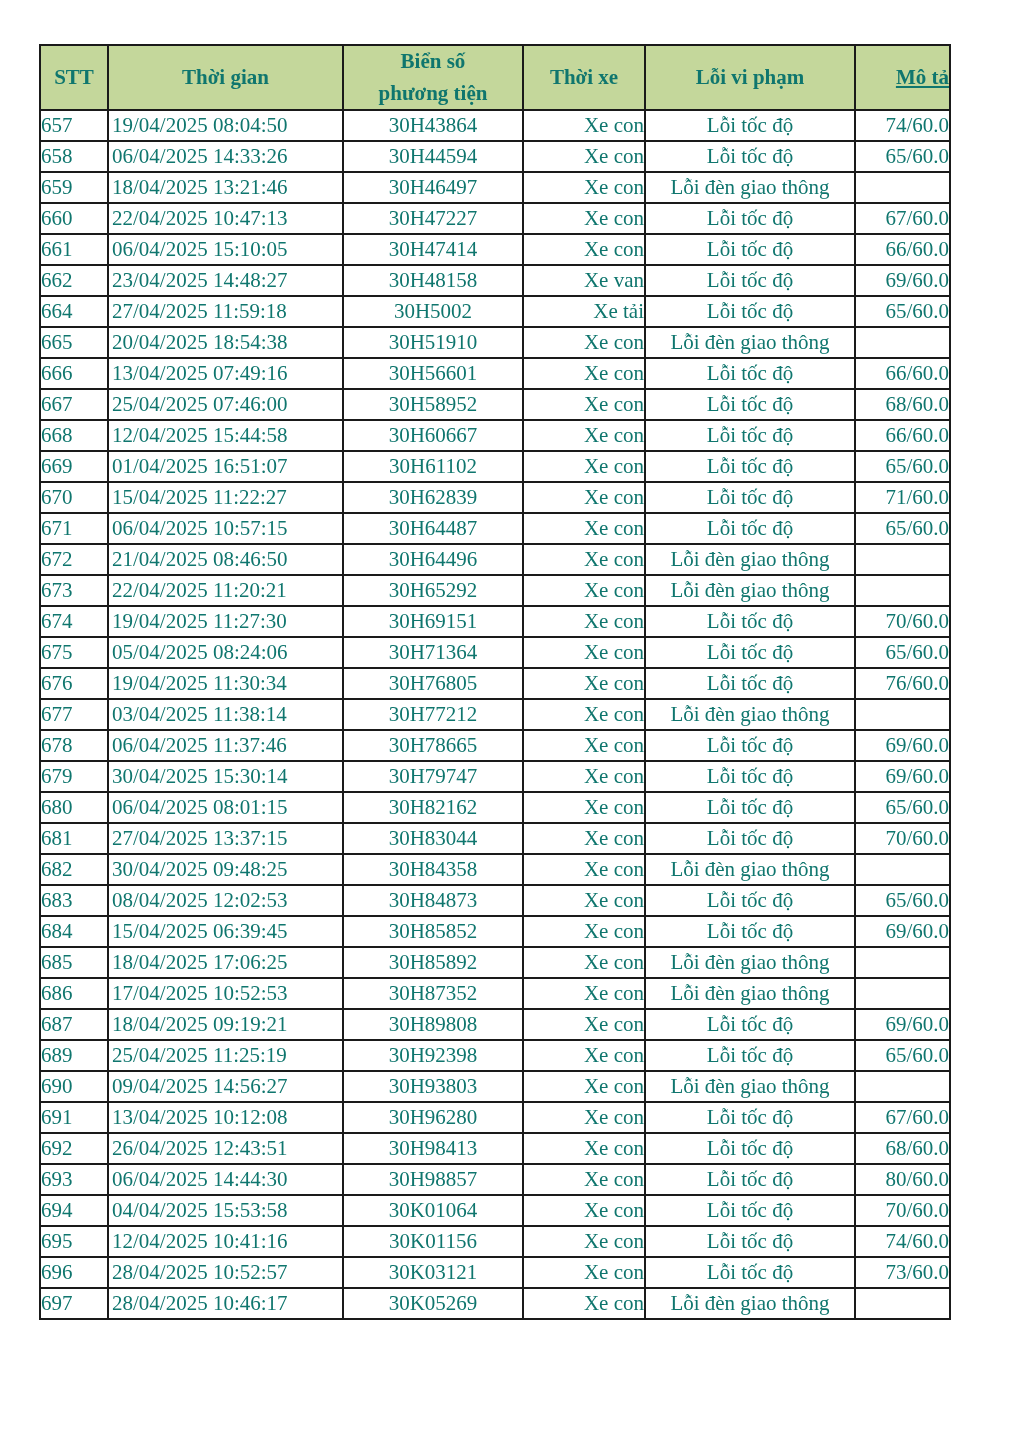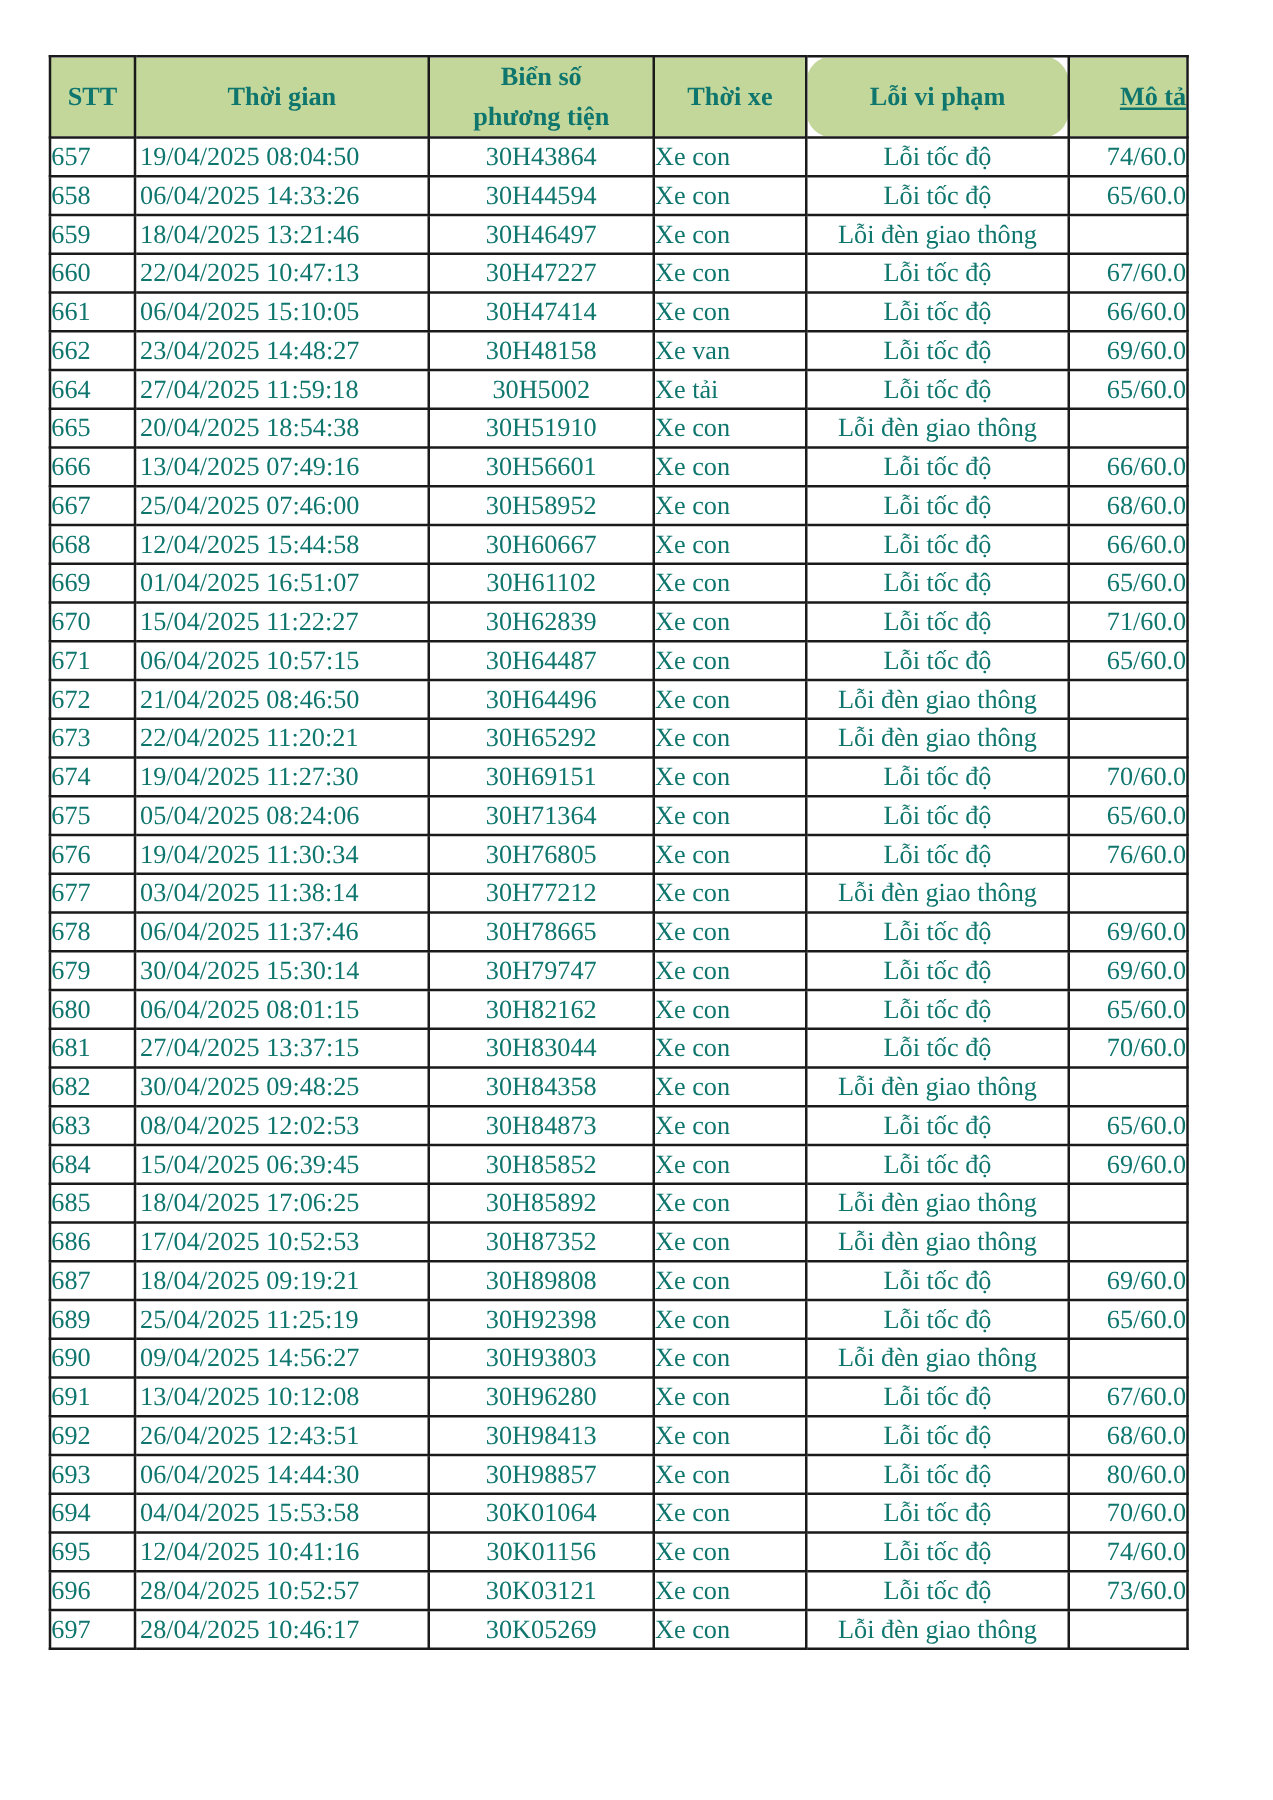--- a/index.html
+++ b/index.html
@@ -24,22 +24,22 @@
     font-weight: bold;
     height: 60px;
     text-align: center;
     vertical-align: middle;
     line-height: 1.5;
   }
   .sheet td { height: 29px; vertical-align: middle; }
   .c-stt { width: 66px; }
   .c-time { width: 230px; text-align: left; padding-left: 3px !important; margin-left: 28px; }
   .c-plate { width: 178px; text-align: center; }
-  .c-type { width: 120px; text-align: left; }
-  .c-err { width: 208px; text-align: center; border-radius: 21px; }
+  .c-type { width: 120px; text-align: right; }
+  .c-err { width: 208px; text-align: center; }
   .c-desc { width: 91px; text-align: right; padding-left: 2px !important; }
 </style>
 </head>
 <body>
 
 <table class="sheet">
   <thead>
     <tr>
       <th class="c-stt">STT</th>
       <th class="c-time" style="text-align:center;padding-left:0 !important;">Thời gian</th>

